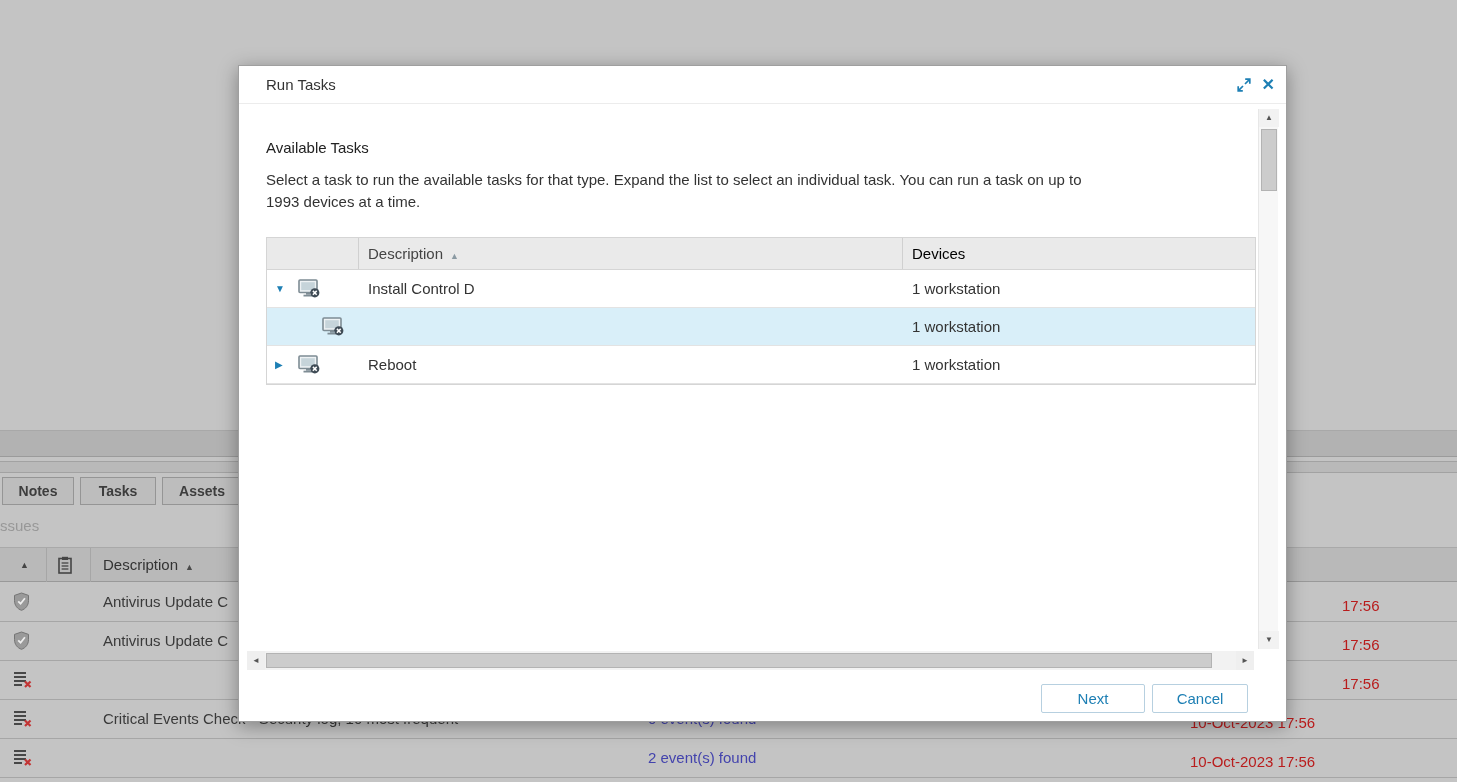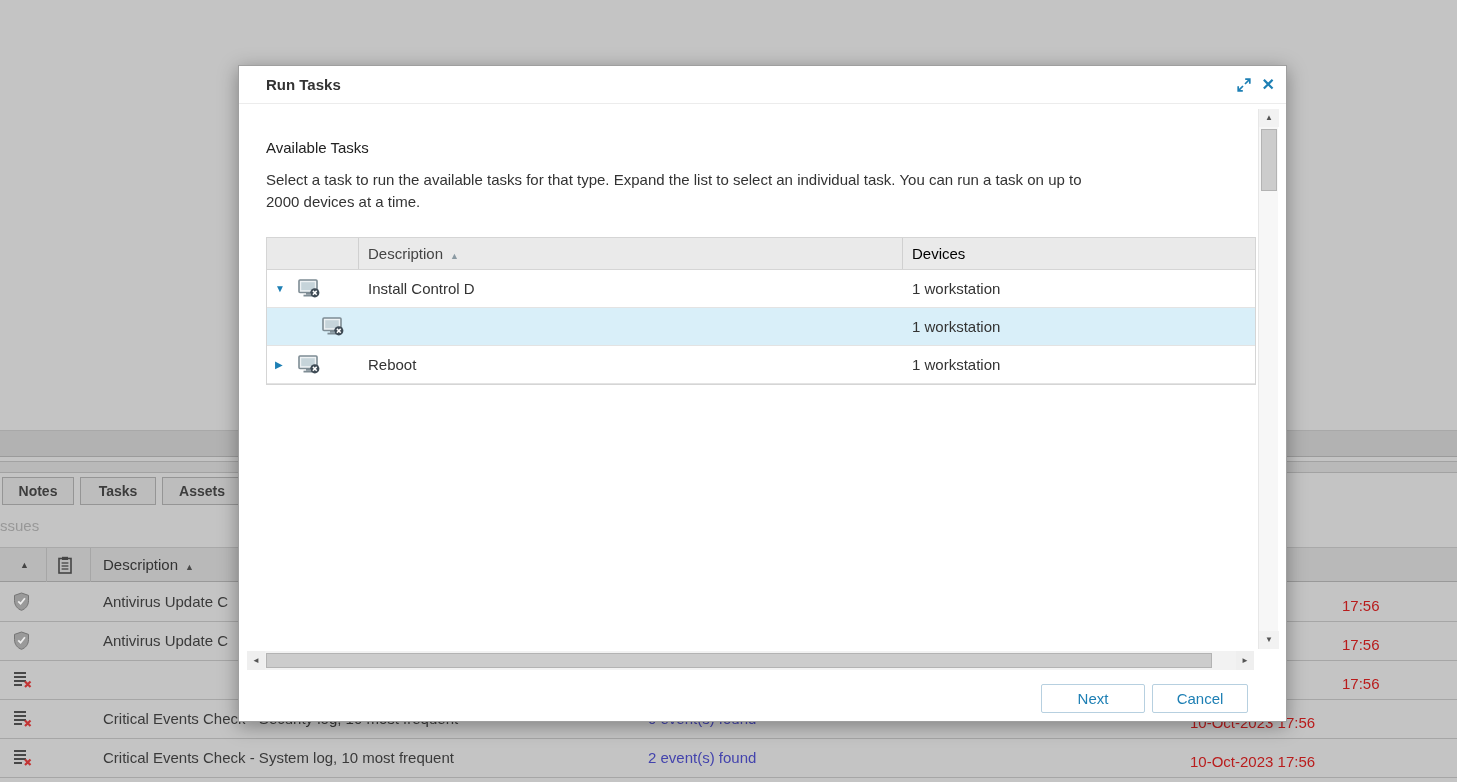--- a/index.html
+++ b/index.html
@@ -26,21 +26,21 @@
   .bg-ic{position:absolute;left:13px;top:9px}
   .bg-rdesc{position:absolute;left:103px;top:0;line-height:38px;font-size:15px;color:#3a3a3a;white-space:nowrap}
   .bg-link{position:absolute;left:648px;top:0;line-height:38px;font-size:15px;color:var(--link,#4343ad);cursor:pointer;white-space:nowrap}
   .bg-time{position:absolute;top:4px;line-height:38px;font-size:15px;color:#b91c1c;white-space:nowrap}
   .bg-time.short{left:1342px}
   .bg-time.long{left:1190px}
 
   
   #modal{position:absolute;left:238px;top:65px;width:1049px;height:657px;background:#fff;border:1px solid #9f9f9f;box-shadow:0 4px 18px rgba(0,0,0,.35)}
   .m-head{position:absolute;left:0;top:0;width:100%;height:38px;border-bottom:1px solid #ececec;background:#fff}
-  .m-title{position:absolute;left:27px;top:0;line-height:38px;font-size:15px;font-weight:bold;color:#333}
+  .m-title{position:absolute;left:27px;top:0;line-height:38px;font-size:15px;font-weight:normal;color:#333}
   .m-expand{position:absolute;right:34px;top:11px;width:16px;height:16px;cursor:pointer}
   .m-expand svg path{stroke:var(--accent,#1d7fb4)}
   .m-close{position:absolute;right:11px;top:0;line-height:38px;font-size:16px;font-weight:bold;color:var(--accent,#1d7fb4);cursor:pointer}
   .m-h2{position:absolute;left:27px;top:73px;font-size:15px;font-weight:normal;color:#222}
   .m-instr{position:absolute;left:27px;top:103px;width:992px;font-size:15px;color:#333;line-height:22px}
   .m-instr .line{display:block}
 
   .tt{position:absolute;left:27px;top:171px;width:990px;height:148px;border:1px solid #d5d5d5;background:#fff}
   .tt-head{position:absolute;left:0;top:0;width:100%;height:32px;background:#eaeaea;border-bottom:1px solid #d5d5d5}
   .tt-sep{position:absolute;top:0;width:1px;height:31px;background:#d0d0d0}
@@ -154,42 +154,41 @@
   <div class="bg-row" style="top:739px">
     <span class="bg-ic">
       <svg width="19" height="19" viewBox="0 0 19 19">
           <rect x="1" y="2" width="12" height="2" fill="#474747"></rect>
           <rect x="1" y="6" width="12" height="2" fill="#474747"></rect>
           <rect x="1" y="10" width="12" height="2" fill="#474747"></rect>
           <rect x="1" y="14" width="8" height="2" fill="#474747"></rect>
           <path d="M12 11.5 L17.5 17 M17.5 11.5 L12 17" stroke="#c23535" stroke-width="2.2" fill="none"></path>
         </svg>
     </span>
-    <span class="bg-rdesc">Critical Events Check - System log, 10 most frequent</span>
     <span class="bg-link">2 event(s) found</span>
     <span class="bg-time long">10-Oct-2023 17:56</span>
   </div>
 </div>
 
 <div id="modal">
   <div class="m-head">
     <span class="m-title">Run Tasks</span>
     <span class="m-expand">
       <svg width="16" height="16" viewBox="0 0 16 16">
           <path d="M9.2 2.2 H13.8 V6.8 M13.8 2.2 L9 7" fill="none" stroke-width="1.7"></path>
           <path d="M6.8 13.8 H2.2 V9.2 M2.2 13.8 L7 9" fill="none" stroke-width="1.7"></path>
         </svg>
     </span>
     <span class="m-close">✕</span>
   </div>
 
   <div class="m-h2">Available Tasks</div>
   <div class="m-instr">
     <span class="line">Select a task to run the available tasks for that type. Expand the list to select an individual task. You can run a task on up to</span>
-    <span class="line">2000 devices at a time.</span>
+    <span class="line">1993 devices at a time.</span>
   </div>
 
   <div class="tt">
     <div class="tt-head">
       <span class="tt-sep p1"></span>
       <span class="tt-sep p2"></span>
       <span class="tt-desc-h">
         <span>Description</span><span class="tt-sort">▲</span>
       </span>
       <span class="tt-dev-h">Devices</span>

